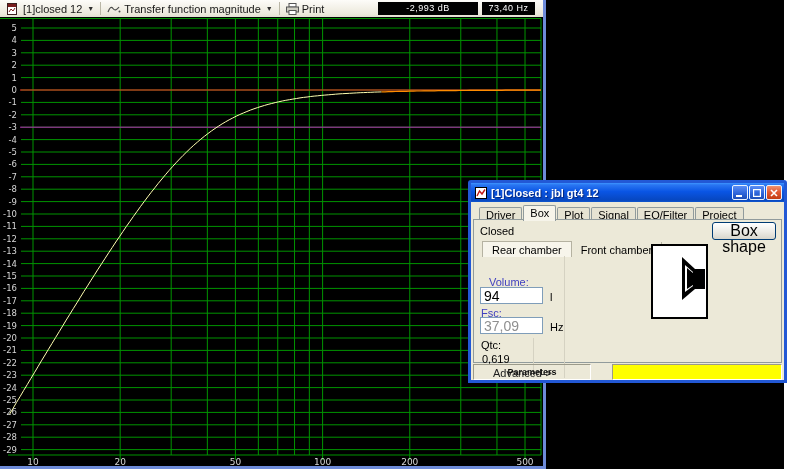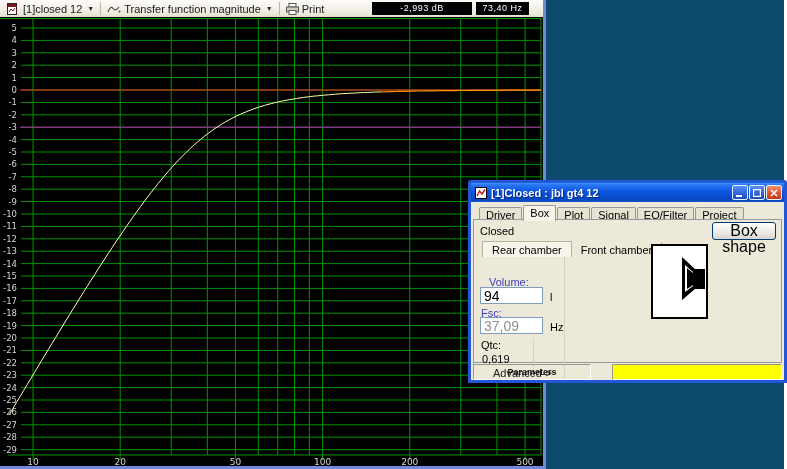--- a/index.html
+++ b/index.html
@@ -1,31 +1,31 @@
 <!DOCTYPE html>
 <html><head>
 <meta charset="utf-8">
 <style>
   * { box-sizing: border-box; margin: 0; padding: 0; }
   html,body { width:787px; height:469px; overflow:hidden; font-family:"Liberation Sans", sans-serif; }
-  #app { position:relative; width:784px; height:469px; background:#0c4a6e; }
+  #app { position:relative; width:784px; height:469px; background:#000000; }
 
   
   #plot-window { position:absolute; left:0; top:0; width:546px; height:469px;
     background:#000; border-right:3px solid #6e8bd9; border-bottom:3px solid #6e8bd9; }
   #toolbar { position:absolute; left:0; top:0; width:543px; height:17px;
     background:linear-gradient(180deg,#fdfcf9,#ece9dc 80%,#e2dfd0);
     display:flex; align-items:center; font-size:11px; color:#1a1a1a; padding:0 4px; }
   .tb-item { display:flex; align-items:center; gap:3px; padding:0 3px; height:15px; cursor:default; }
   .tb-sep { width:1px; height:13px; background:#b9b6a6; margin:0 3px; }
   .tb-arrow { font-size:7px; color:#303030; padding-left:2px; }
   .readout { background:#000; color:#fff; font-size:9px; height:13px; line-height:13px;
     text-align:center; letter-spacing:0.5px; }
   #readout-db { width:100px; margin-left:auto; }
-  #readout-hz { width:53px; margin-left:4px; margin-right:10px; }
+  #readout-hz { width:53px; margin-left:4px; margin-right:4px; }
   #plot-area { position:absolute; left:0; top:17px; width:543px; height:449px; }
 
   
   #dialog { position:absolute; left:468px; top:180px; width:319px; height:203px;
     border:3px solid #2258d5; background:#ece9d8; border-radius:3px 3px 0 0; }
   #dlg-titlebar { height:19px; display:flex; align-items:center; padding:0 2px 0 4px;
     background:linear-gradient(180deg,#3d95ff 0%,#2a76f2 10%,#0a55e4 45%,#0747c0 90%,#1157ce 100%); }
   #dlg-title { color:#fff; font-weight:bold; font-size:11px; text-shadow:1px 1px 1px #00237a;
     flex:1; white-space:nowrap; overflow:hidden; padding-left:4px; }
   .win-btn { width:16px; height:15px; margin-left:1px; border:1px solid #eaf2ff; border-radius:2px;

